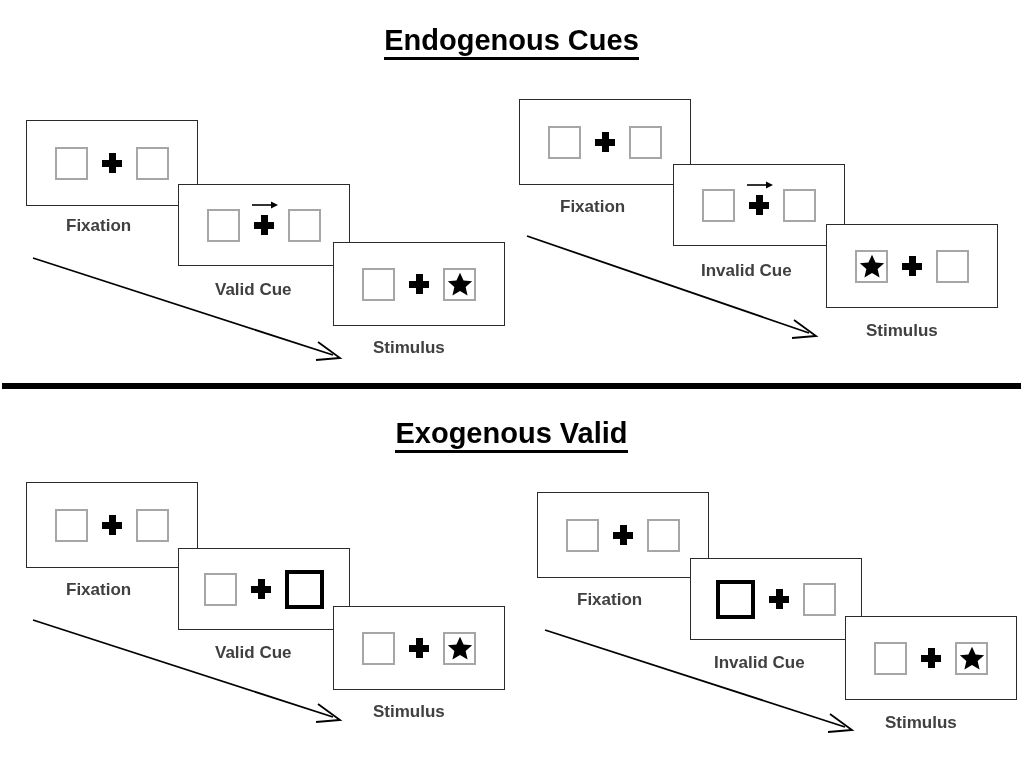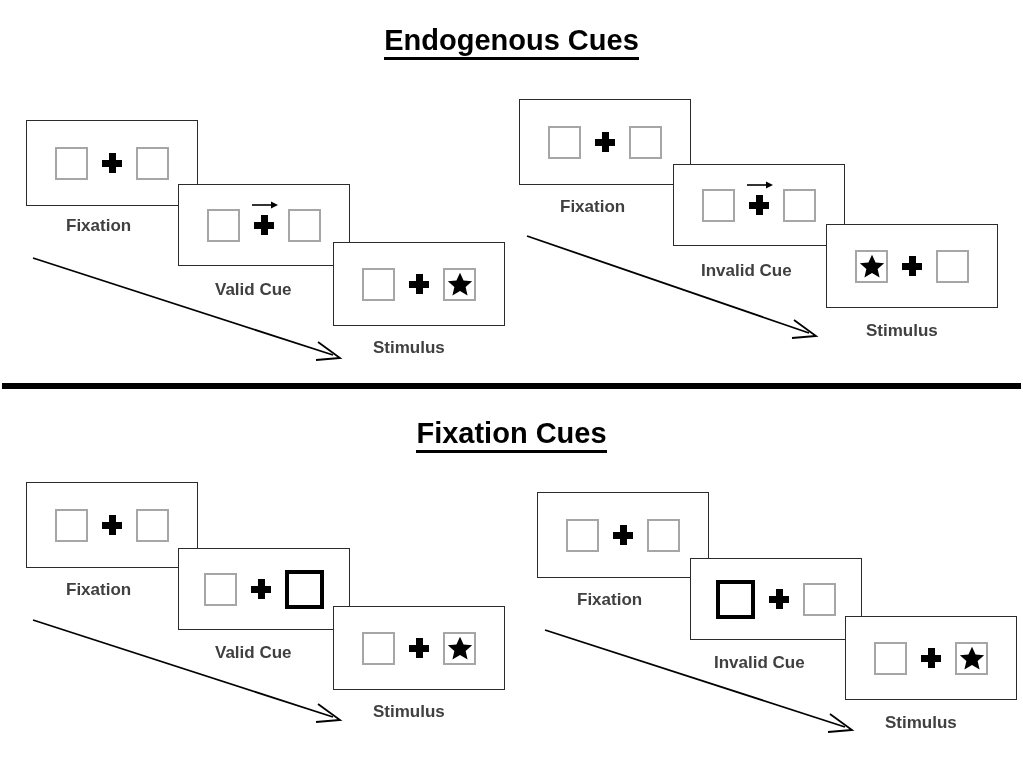--- a/index.html
+++ b/index.html
@@ -146,21 +146,21 @@
     pointer-events: none;
   }
 </style>
 </head>
 <body>
 
 <div class="section-title" id="title-endogenous">
   <span>Endogenous Cues</span>
 </div>
 <div class="section-title" id="title-exogenous">
-  <span>Fixation Cues</span>
+  <span>Exogenous Valid</span>
 </div>
 
 <div id="divider"></div>
 
 <div class="panel" style="left:26px; top:120px; width:172px; height:86px;">
   <div class="panel-inner">
     <div class="box"></div>
     <div class="plus-wrap">
       <div class="plus"></div>
     </div>

